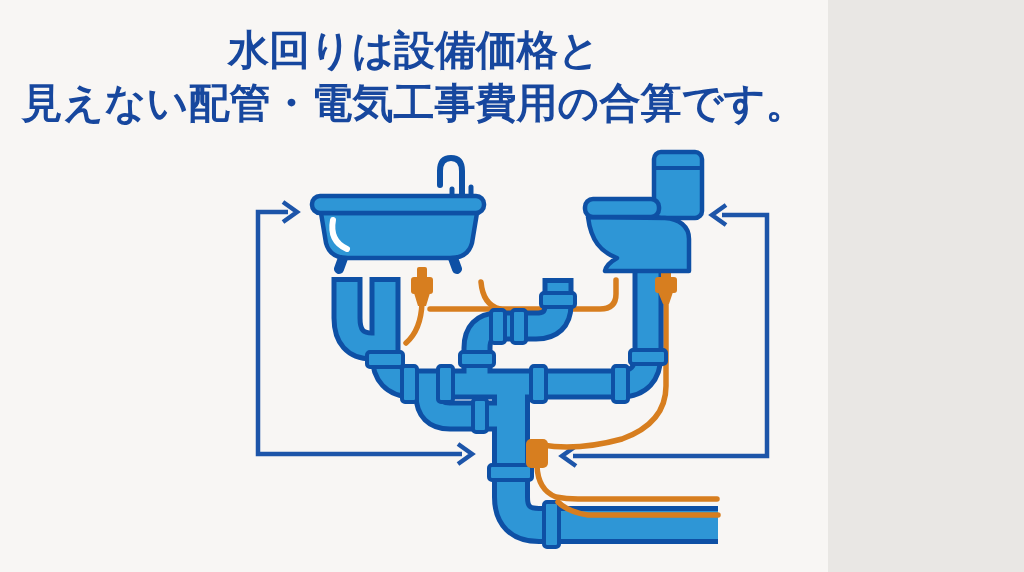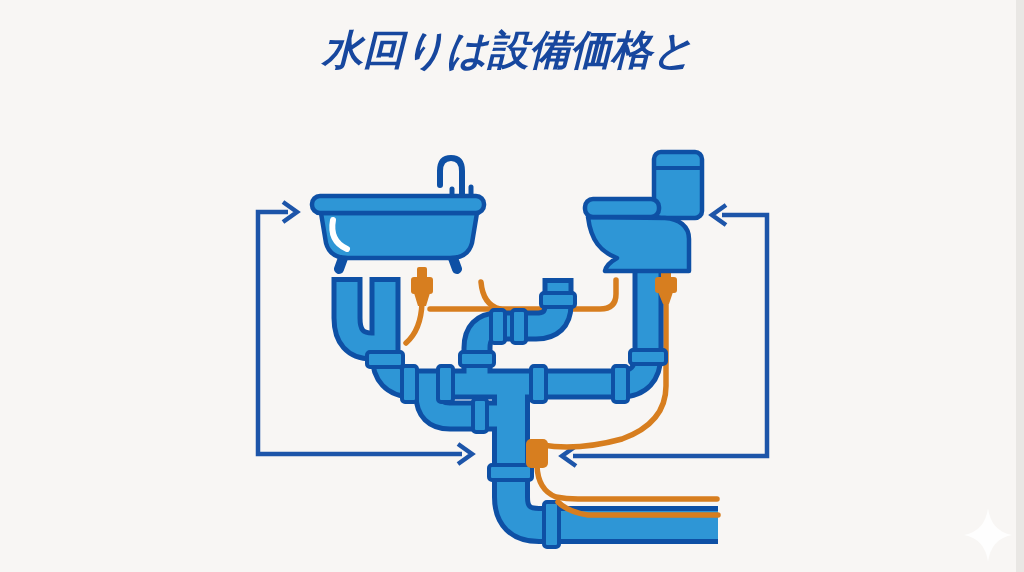--- a/index.html
+++ b/index.html
@@ -1,20 +1,19 @@
 <!DOCTYPE html>
 <html style="--background: #f8f6f4; --headline: #17479e; --pipe-fill: #2e96d6; --pipe-outline: #0e50a5; --wire: #d77e1f; --arrow: #1d55a9; --highlight: #ffffff;"><head>
 <meta charset="utf-8">
 <style>
   html,body{margin:0;padding:0;background:#e9e7e4;}
   .stage{
-    position:relative;width:1016px;height:572px;overflow:hidden;
+    position:relative;width:828px;height:572px;overflow:hidden;
     background:var(--background,#f8f6f4);
     font-family:"Liberation Sans",sans-serif;
-    font-style:italic;
   }
   .headline{
     position:absolute;top:24px;left:0;width:100%;margin:0;
     text-align:center;color:var(--headline,#17479e);
     font-weight:800;font-size:41px;line-height:53px;letter-spacing:0;
   }
   .headline span{display:block;}
   .art{position:absolute;left:0;top:0;}
   
   .pd{stroke:var(--pipe-outline,#0e50a5);stroke-width:31;fill:none;stroke-linejoin:round;}
@@ -30,20 +29,21 @@
   .swoosh{stroke:var(--highlight,#fff);stroke-width:6;fill:none;stroke-linecap:round;}
   .sparkle{fill:var(--highlight,#fff);opacity:.85;}
 </style>
 </head>
 <body>
 
 <div class="stage">
 
   <h1 class="headline">
     <span>水回りは設備価格と</span>
+    <span>見えない配管・電気工事費用の合算です。</span>
   </h1>
 
   <svg class="art" width="1024" height="572" viewBox="0 0 1024 572">
 
     <path class="sparkle" d="M988,508 Q991,531 1012,535 Q991,539 988,562 Q985,539 964,535 Q985,531 988,508 Z"></path>
 
     <g>
       <path class="arrow" d="M288,212 L258,212 L258,454 L462,454"></path>
       <path class="arrow" d="M283,202 L297,212 L283,222"></path>
       <path class="arrow" d="M458,444 L472,454 L458,464"></path>

